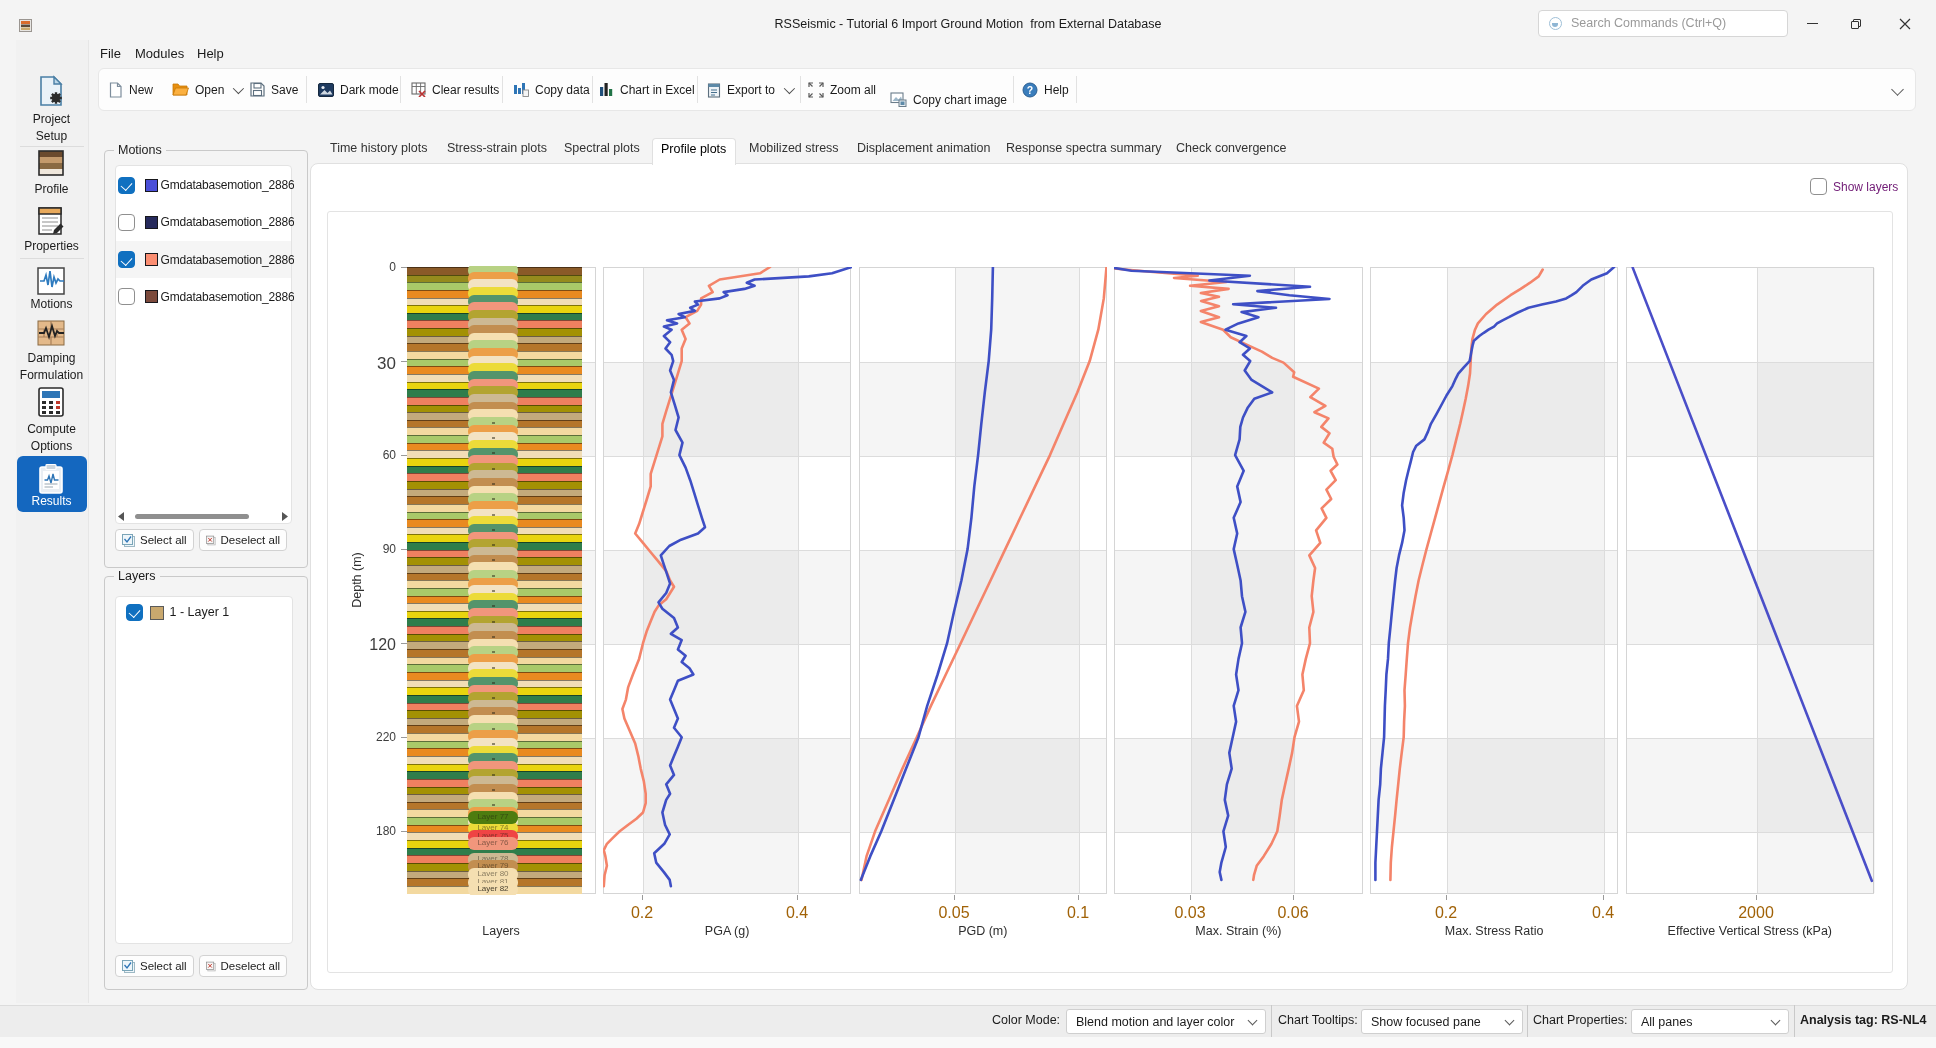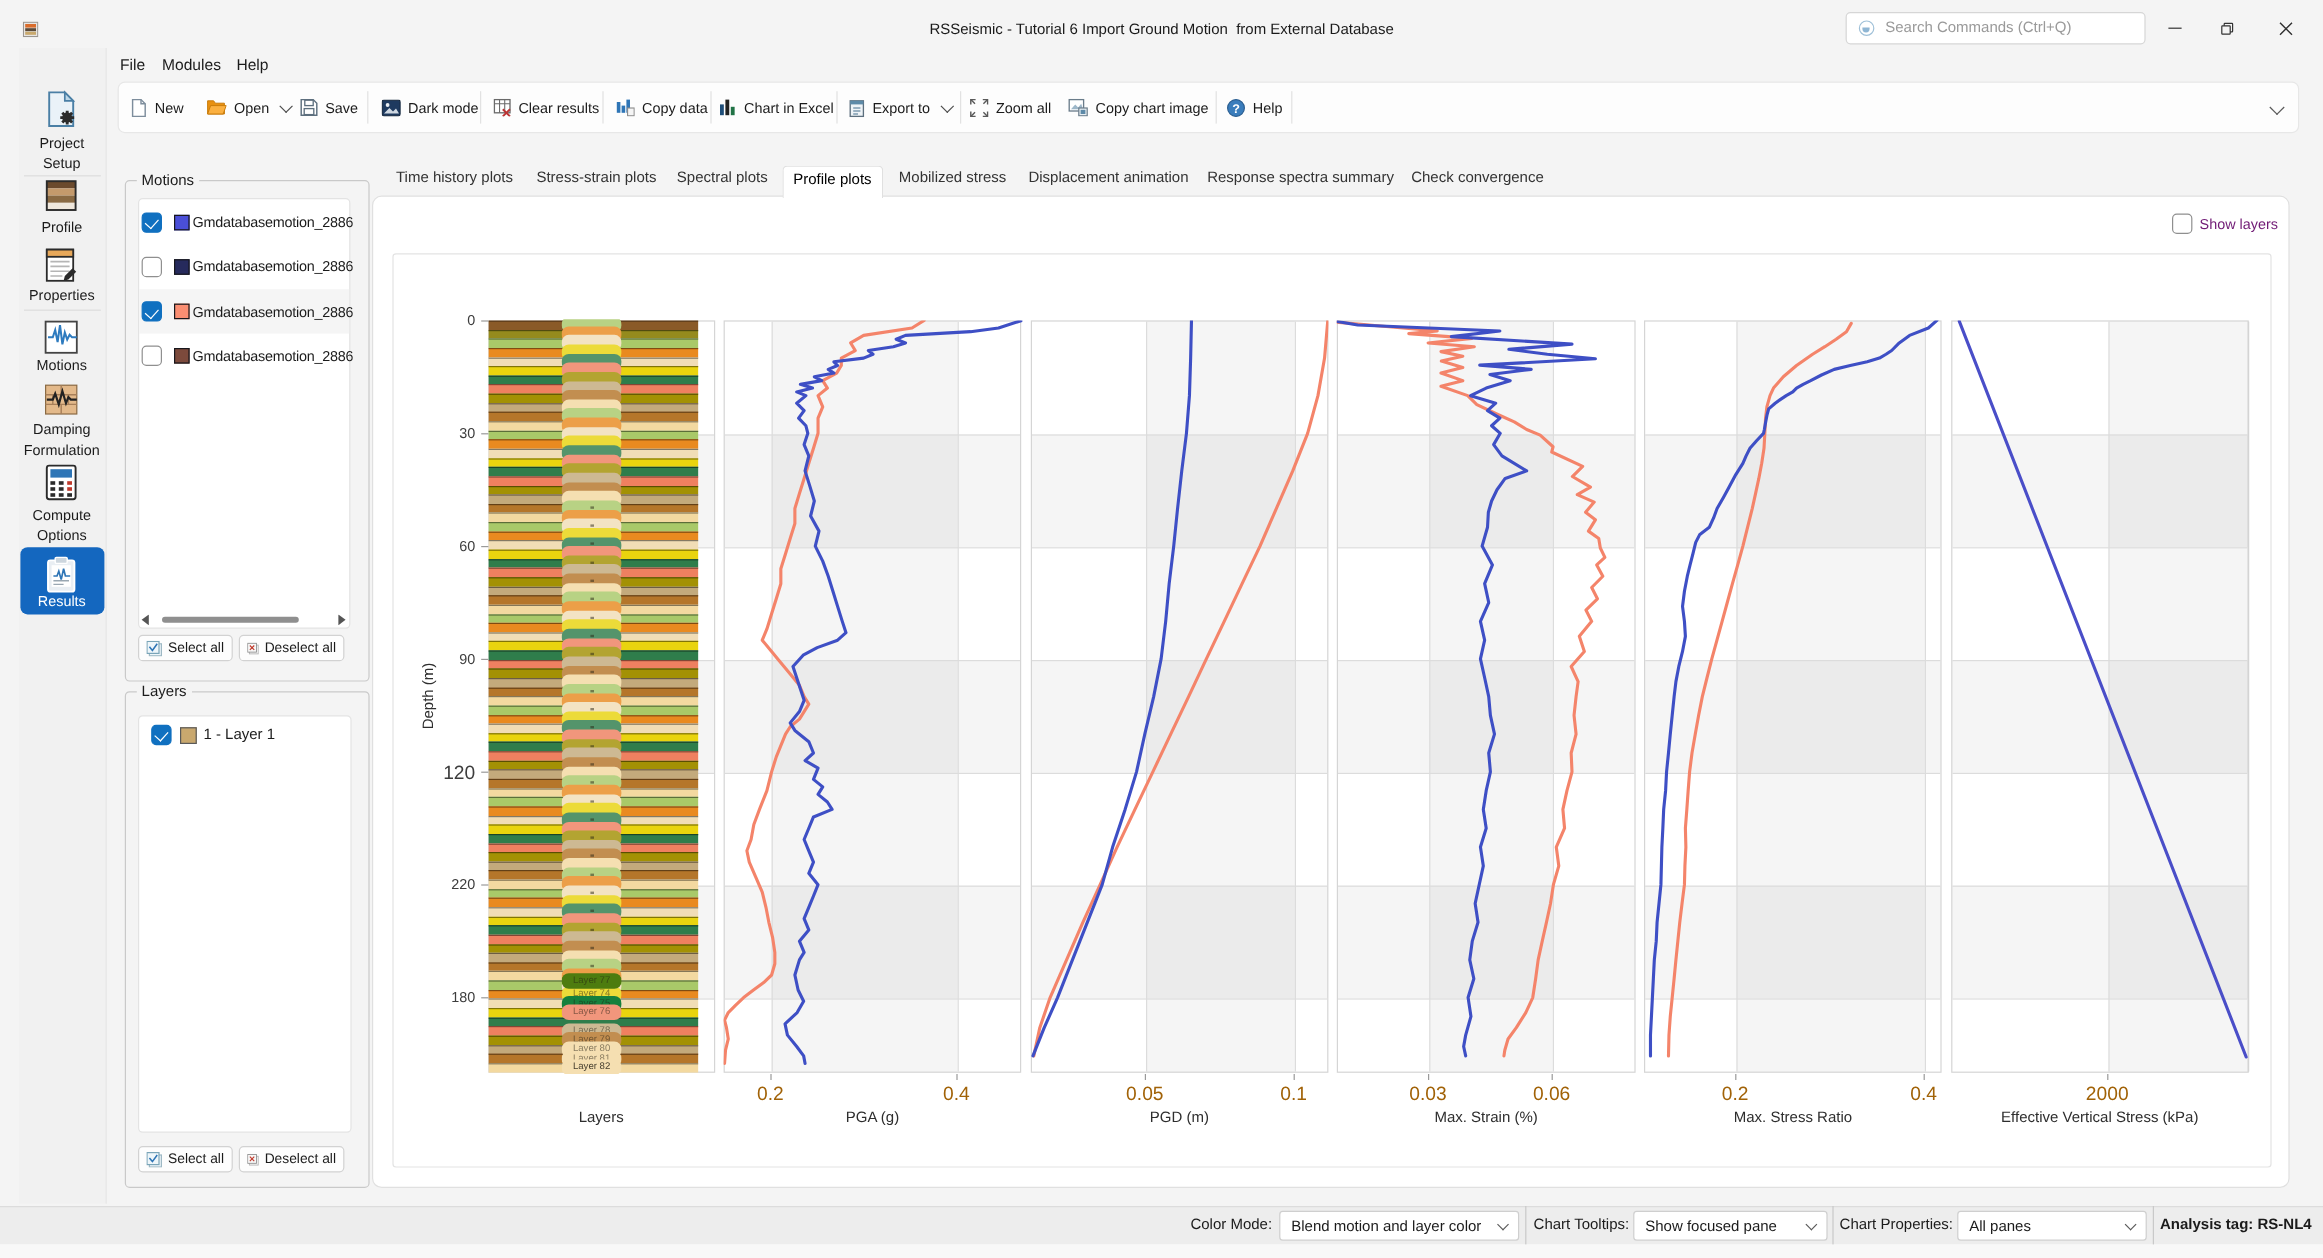--- a/index.html
+++ b/index.html
@@ -124,21 +124,21 @@
     <span class="chev" style="margin-left:3px"></span>
   </div>
 <div class="tbdiv" style="left:800px;top:76px"></div>
 <div class="tbitem" style="left:808px;top:68px">
     <svg width="16" height="16" viewBox="0 0 16 16" stroke="#5a5a5a" stroke-width="1.2" fill="none">
       <path d="M1 5 V1 H5 M11 1 H15 V5 M15 11 V15 H11 M5 15 H1 V11"></path>
       <path d="M1 1 L4.5 4.5 M15 1 L11.5 4.5 M15 15 L11.5 11.5 M1 15 L4.5 11.5"></path>
     </svg>
     <span>Zoom all</span>
   </div>
-<div class="tbitem" style="left:890px;top:68px">
+<div class="tbitem" style="left:890px;top:78px">
     <svg width="17" height="15" viewBox="0 0 17 15">
       <rect x="1" y="1" width="12" height="9.5" fill="#fff" stroke="#6a7c8a" stroke-width="1.1"></rect>
       <path d="M2.5 9 L6 5 L8.5 7.5 L11 4.5 L12.5 9 Z" fill="#9db7c9"></path>
       <rect x="9" y="8" width="7" height="6.5" fill="#e8eef2" stroke="#6a7c8a" stroke-width="1"></rect>
       <rect x="10.5" y="9.5" width="4" height="3.5" fill="#5d8aa8"></rect>
     </svg>
     <span>Copy chart image</span>
   </div>
 <div class="tbdiv" style="left:1013px;top:76px"></div>
 <div class="tbitem" style="left:1022px;top:68px">
@@ -527,33 +527,33 @@
 <div class="pill" style="top:487.37px;background:#54946b"><span style="display:inline-block;width:3px;height:2px;background:rgba(40,35,20,.5);vertical-align:middle"></span></div>
 <div class="pill" style="top:495.01px;background:#f1967c"></div>
 <div class="pill" style="top:502.66px;background:#b3a431"><span style="display:inline-block;width:3px;height:2px;background:rgba(40,35,20,.5);vertical-align:middle"></span></div>
 <div class="pill" style="top:510.30px;background:#cdb993"></div>
 <div class="pill" style="top:517.95px;background:#c28e50"><span style="display:inline-block;width:3px;height:2px;background:rgba(40,35,20,.5);vertical-align:middle"></span></div>
 <div class="pill" style="top:525.60px;background:#f5dfb1"></div>
 <div class="pill" style="top:533.24px;background:#b8d284"><span style="display:inline-block;width:3px;height:2px;background:rgba(40,35,20,.5);vertical-align:middle"></span></div>
 <div class="pill" style="top:540.89px;background:#ec9f48"></div>
 <div class="pill" style="top:548.54px;background:#f3e3c3"><span style="opacity:.62">Layer 73</span></div>
 <div class="pill" style="top:556.18px;background:#ecdb39"><span style="opacity:.62">Layer 74</span></div>
-<div class="pill" style="top:563.83px;background:#15803d"><span style="opacity:.62">Layer 75</span></div>
+<div class="pill" style="top:563.83px;background:#ef4444"><span style="opacity:.62">Layer 75</span></div>
 <div class="pill" style="top:571.48px;background:#f1967c"><span style="opacity:.62">Layer 76</span></div>
 <div class="pill" style="top:545px;background:#4d7c0f"><span style="opacity:.62">Layer 77</span></div>
 <div class="pill" style="top:586.77px;background:#cdb993"><span style="opacity:.62">Layer 78</span></div>
 <div class="pill" style="top:594.41px;background:#c28e50"><span style="opacity:.62">Layer 79</span></div>
 <div class="pill" style="top:602.06px;background:#f5dfb1"><span style="opacity:.62">Layer 80</span></div>
 <div class="pill" style="top:609.71px;background:#f5dfb1"><span style="opacity:.62">Layer 81</span></div>
 <div class="pill" style="top:617.35px;background:#f5dfb1">Layer 82</div>
 </div>
 <div class="tick" style="left:400.5px;top:267.0px;width:6px;height:1.2px"></div>
 <div class="txt" style="left:396px;top:260.0px;font-size:12px;color:#3d3d3d;transform:translateX(-100%)">0</div>
 <div class="tick" style="left:400.5px;top:361.1px;width:6px;height:1.2px"></div>
-<div class="txt" style="left:396px;top:354.1px;font-size:12px;color:#3d3d3d;transform:translateX(-100%)">30</div>
+<div class="txt" style="left:396px;top:354.1px;font-size:17px;color:#3d3d3d;transform:translateX(-100%)">30</div>
 <div class="tick" style="left:400.5px;top:455.1px;width:6px;height:1.2px"></div>
 <div class="txt" style="left:396px;top:448.1px;font-size:12px;color:#3d3d3d;transform:translateX(-100%)">60</div>
 <div class="tick" style="left:400.5px;top:549.1px;width:6px;height:1.2px"></div>
 <div class="txt" style="left:396px;top:542.1px;font-size:12px;color:#3d3d3d;transform:translateX(-100%)">90</div>
 <div class="tick" style="left:400.5px;top:643.2px;width:6px;height:1.2px"></div>
 <div class="txt" style="left:396px;top:636.2px;font-size:16px;color:#3d3d3d;transform:translateX(-100%)">120</div>
 <div class="tick" style="left:400.5px;top:737.2px;width:6px;height:1.2px"></div>
 <div class="txt" style="left:396px;top:730.2px;font-size:12px;color:#3d3d3d;transform:translateX(-100%)">220</div>
 <div class="tick" style="left:400.5px;top:831.3px;width:6px;height:1.2px"></div>
 <div class="txt" style="left:396px;top:824.3px;font-size:12px;color:#3d3d3d;transform:translateX(-100%)">180</div>

